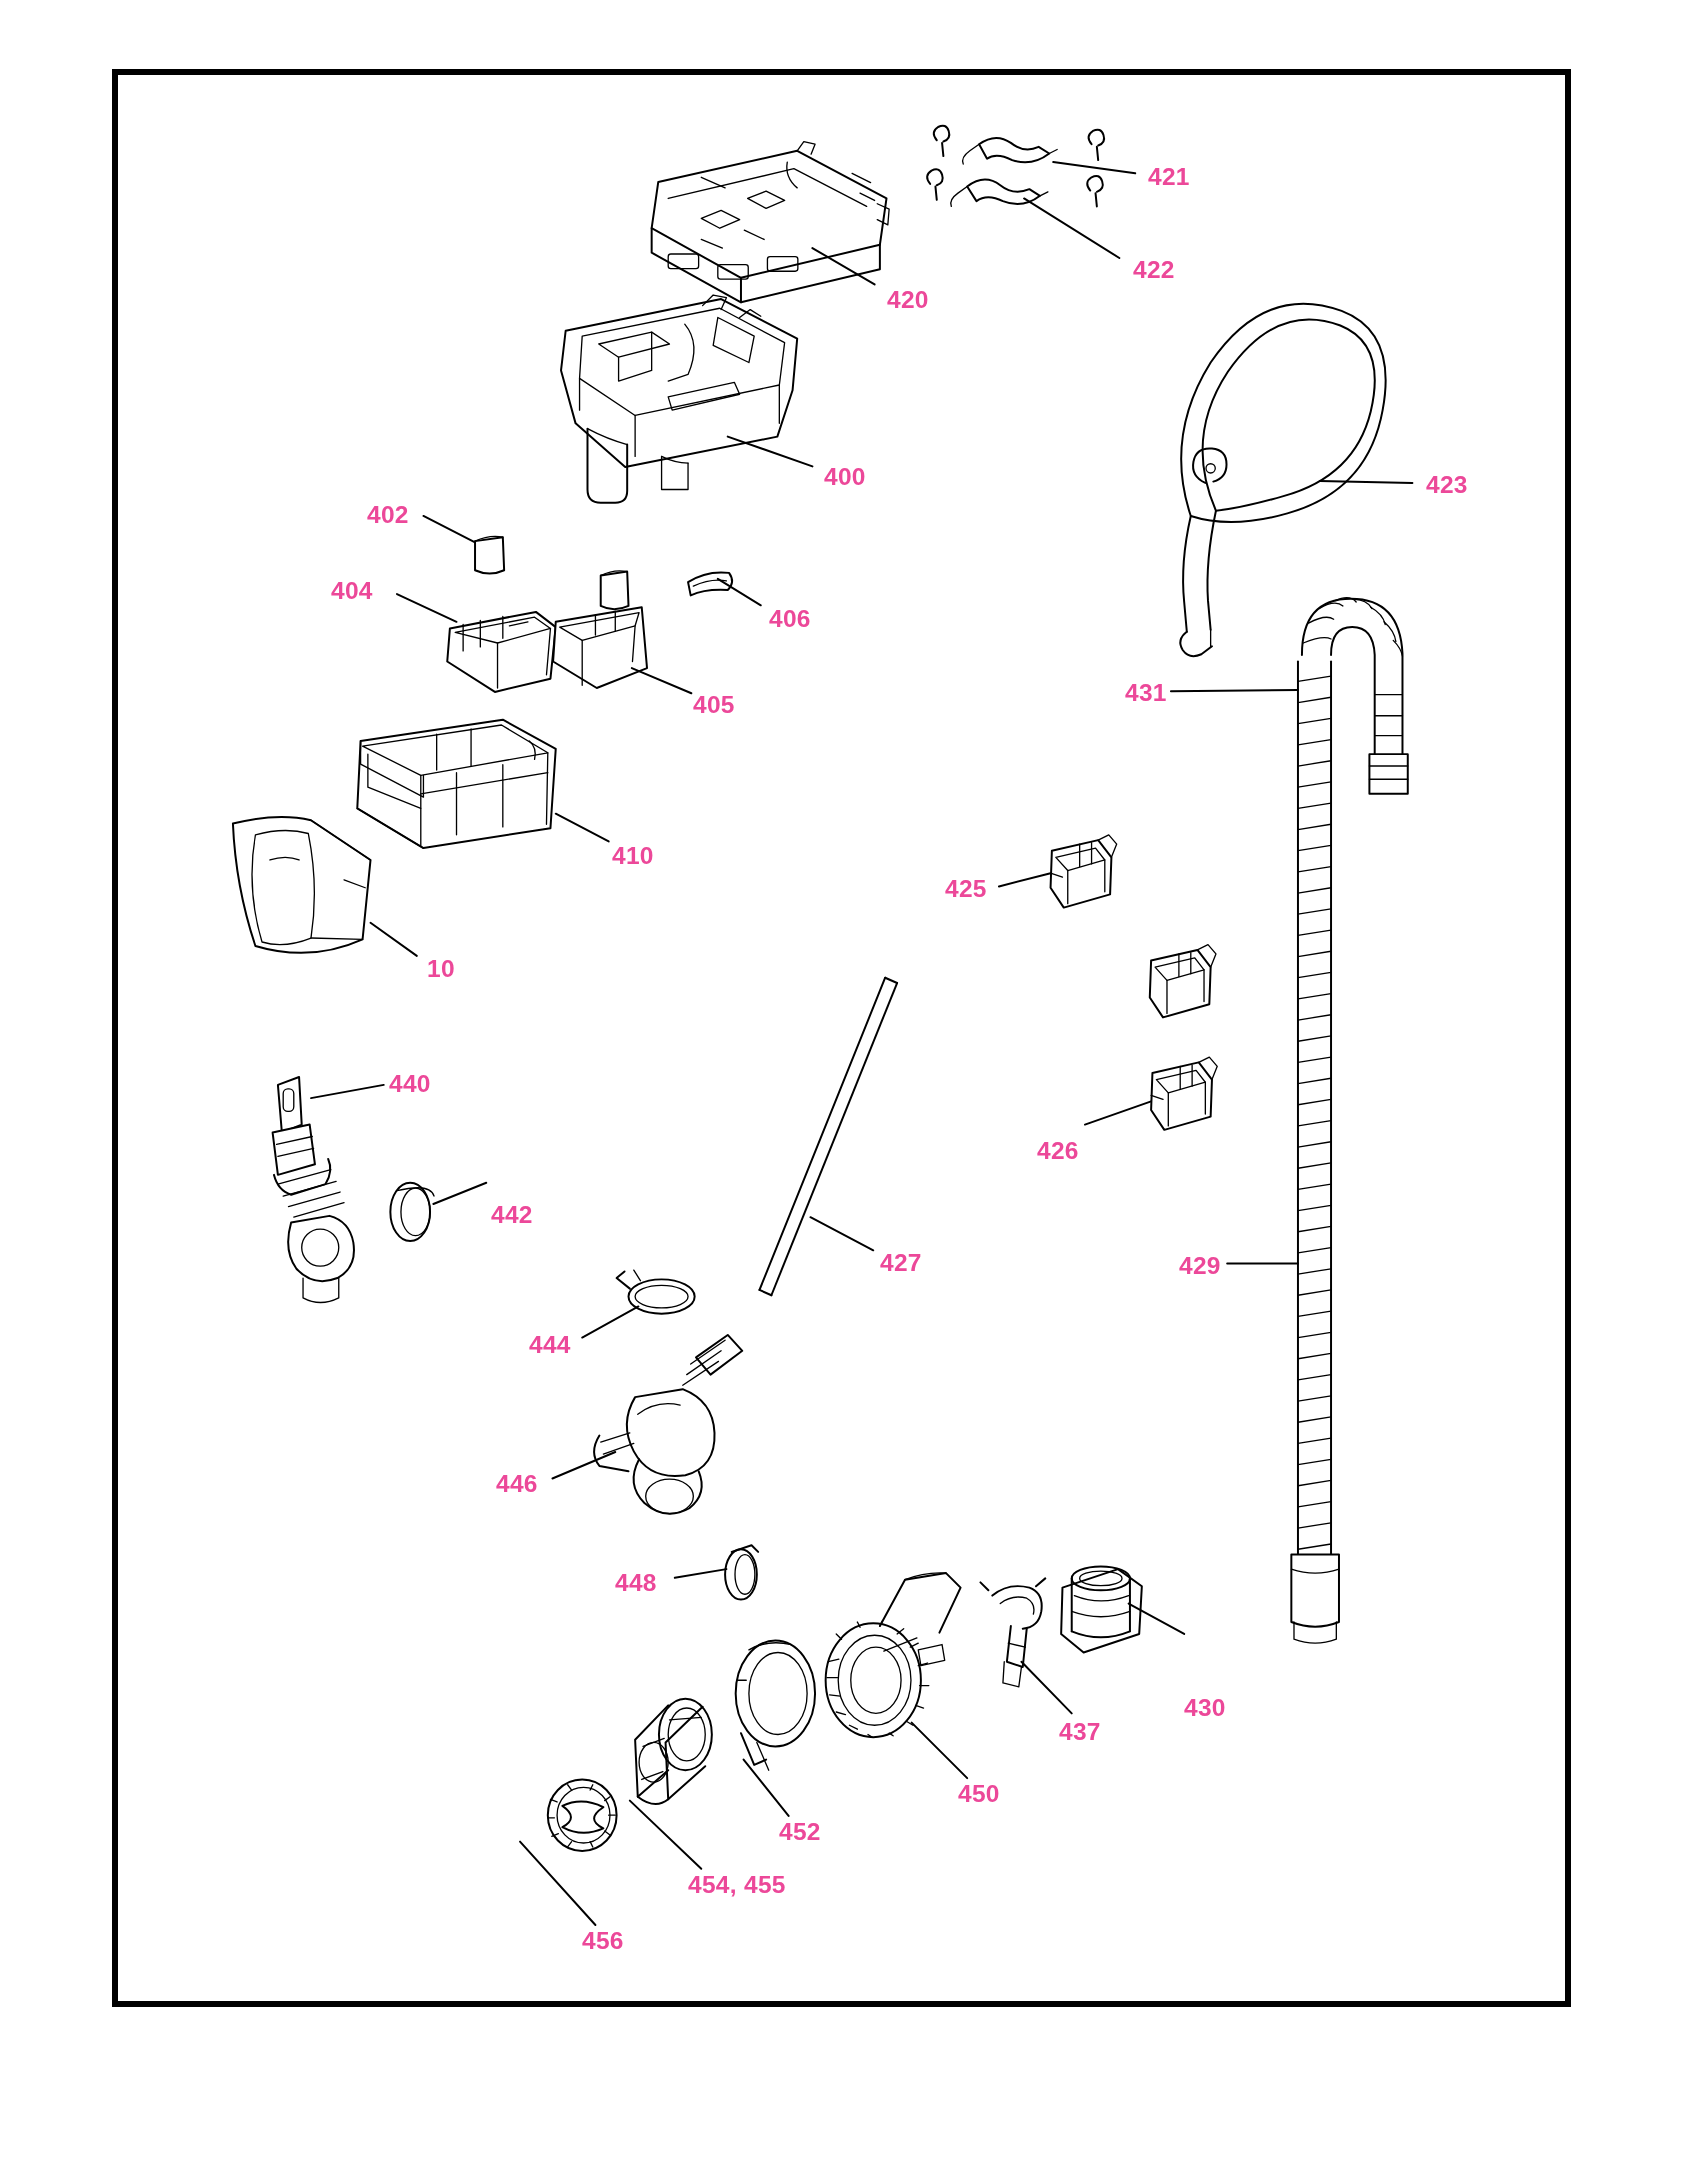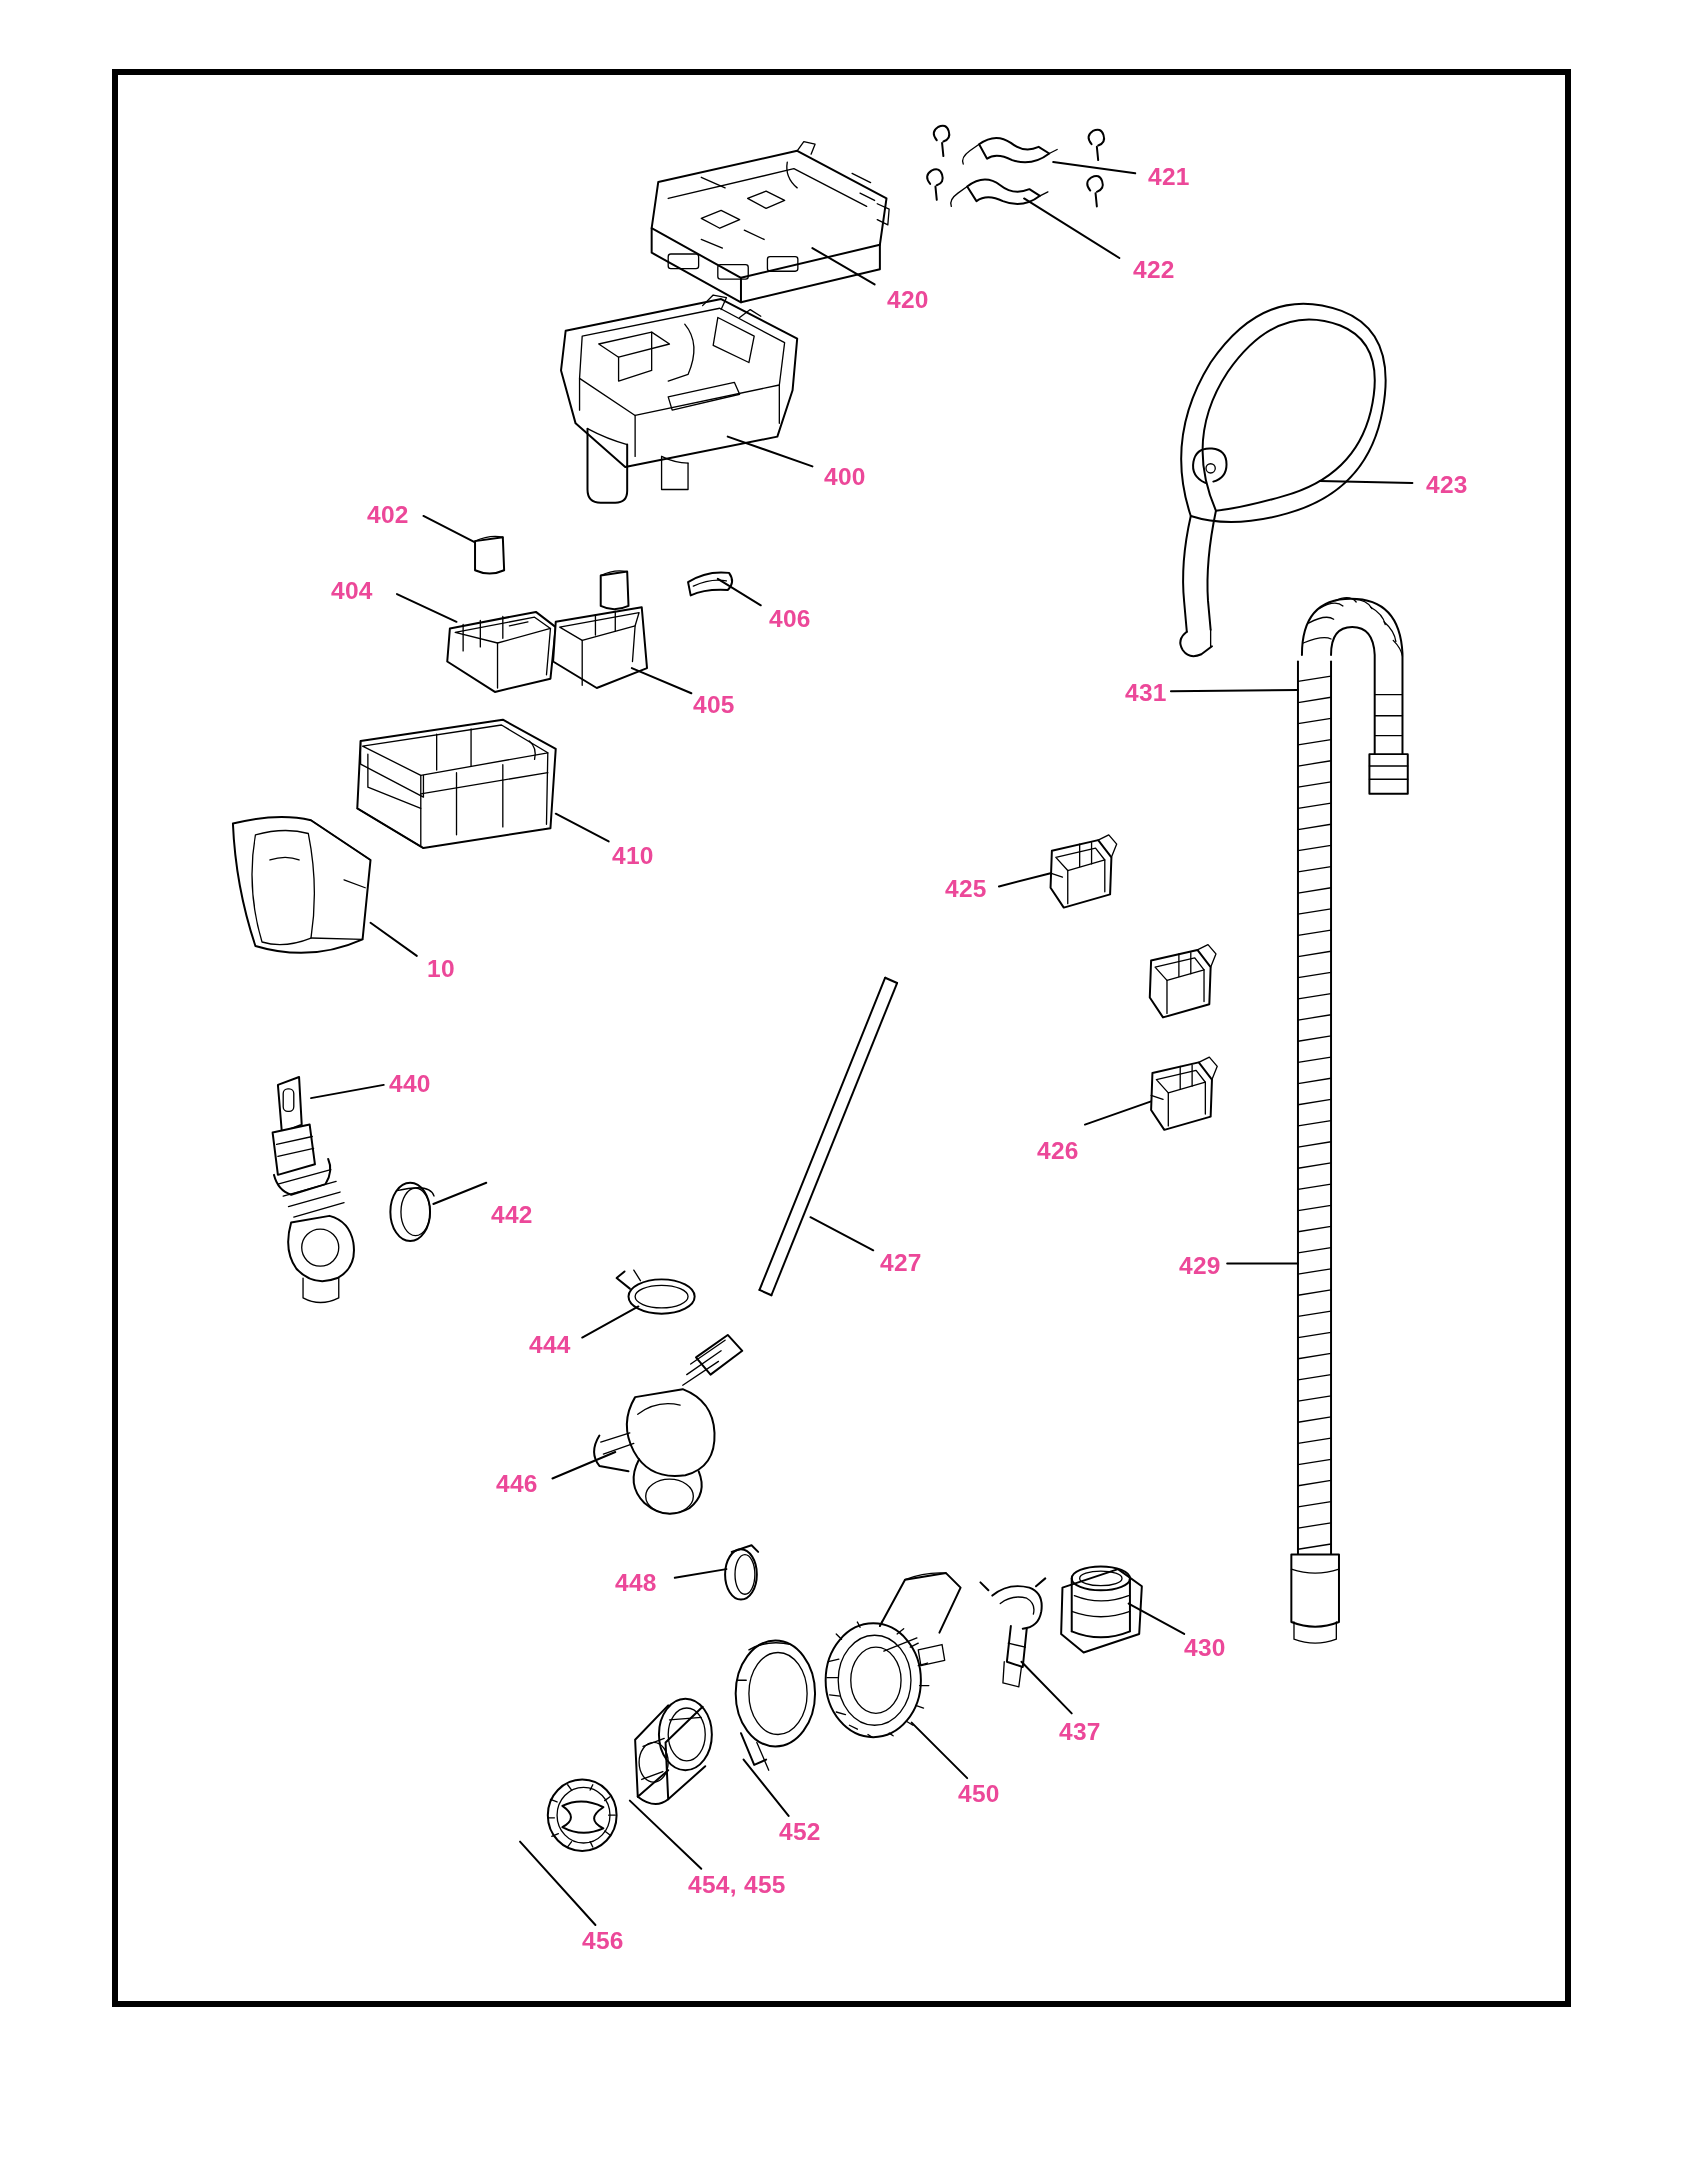--- a/index.html
+++ b/index.html
@@ -461,21 +461,21 @@
     <span class="callout" style="left:1125px; top:679px;text-align:center;">431</span>
     <span class="callout" style="left:945px; top:875px;">425</span>
     <span class="callout" style="left:1037px; top:1121px;margin-top:16px;">426</span>
     <span class="callout" style="left:880px; top:1249px;">427</span>
     <span class="callout" style="left:1179px; top:1252px;">429</span>
     <span class="callout" style="left:389px;  top:1070px;">440</span>
     <span class="callout" style="left:491px;  top:1168px;margin-top:33px;">442</span>
     <span class="callout" style="left:529px;  top:1331px;">444</span>
     <span class="callout" style="left:496px;  top:1470px;">446</span>
     <span class="callout" style="left:615px;  top:1569px;">448</span>
-    <span class="callout" style="left:1184px; top:1634px;text-align:center;">430</span>
+    <span class="callout" style="left:1184px; top:1694px;text-align:center;">430</span>
     <span class="callout" style="left:1059px; top:1718px;">437</span>
     <span class="callout" style="left:958px; top:1780px;">450</span>
     <span class="callout" style="left:779px; top:1818px;">452</span>
     <span class="callout" style="left:688px; top:1871px;">454, 455</span>
     <span class="callout" style="left:582px;  top:1927px;">456</span>
   </div>
 
 </div>
 
 

